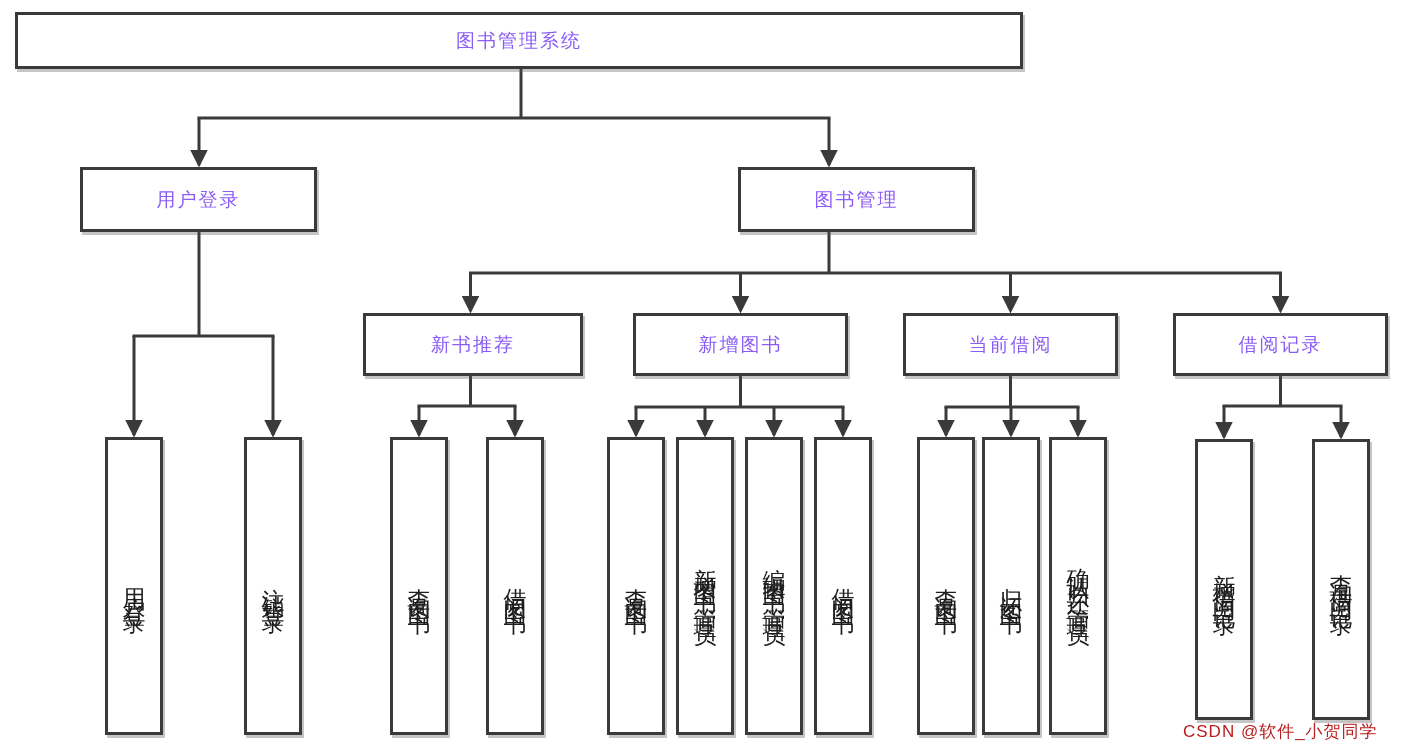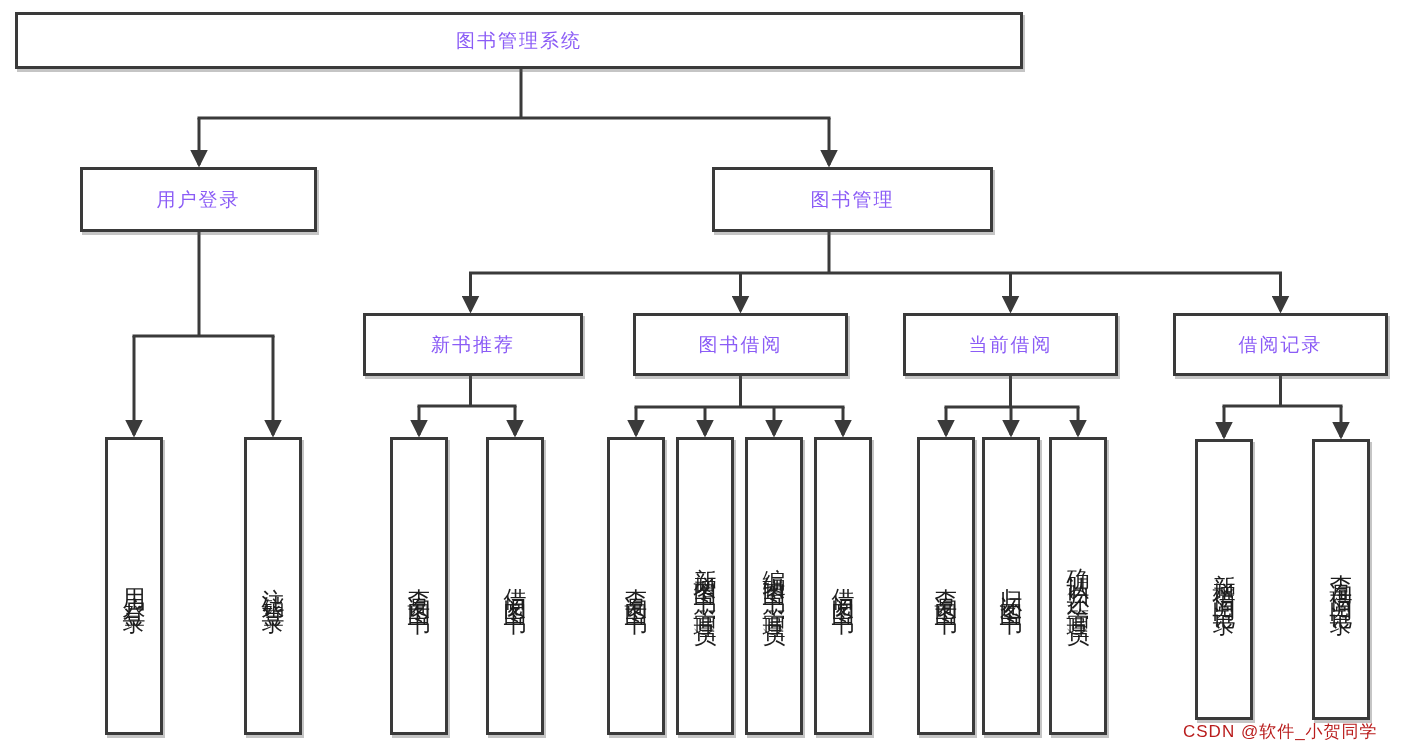--- a/index.html
+++ b/index.html
@@ -104,29 +104,29 @@
     </g>
   </svg>
 
   <div class="box" style="left:15px; top:12px; width:1008px; height:57px;">
     <span class="h-label">图书管理系统</span>
   </div>
 
   <div class="box" style="left:80px; top:167px; width:237px; height:65px;">
     <span class="h-label">用户登录</span>
   </div>
-  <div class="box" style="left:712px; top:167px; width:281px; height:65px;">
+  <div class="box" style="left:738px; top:167px; width:237px; height:65px;">
     <span class="h-label">图书管理</span>
   </div>
 
   <div class="box" style="left:363px; top:313px; width:220px; height:63px;">
     <span class="h-label">新书推荐</span>
   </div>
   <div class="box" style="left:633px; top:313px; width:215px; height:63px;">
-    <span class="h-label">图书借阅</span>
+    <span class="h-label">新增图书</span>
   </div>
   <div class="box" style="left:903px; top:313px; width:215px; height:63px;">
     <span class="h-label">当前借阅</span>
   </div>
   <div class="box" style="left:1173px; top:313px; width:215px; height:63px;">
     <span class="h-label">借阅记录</span>
   </div>
 
   <div class="box" style="left:105px; top:437px; width:58px; height:298px;">
     <span class="v-label">用户登录</span>

